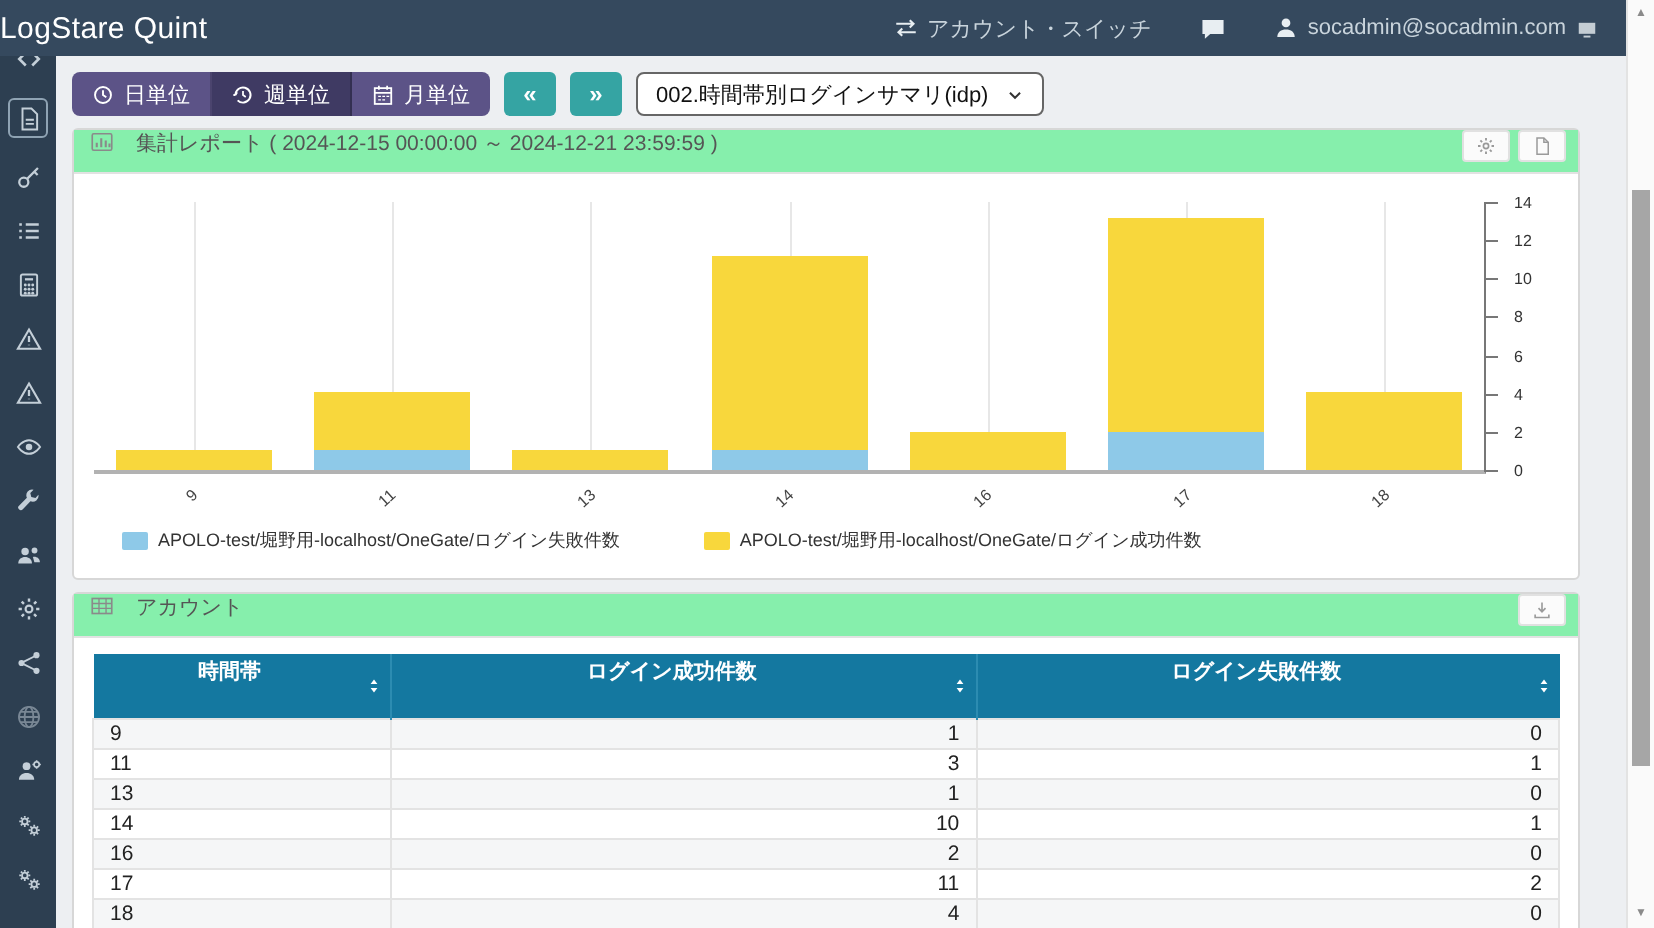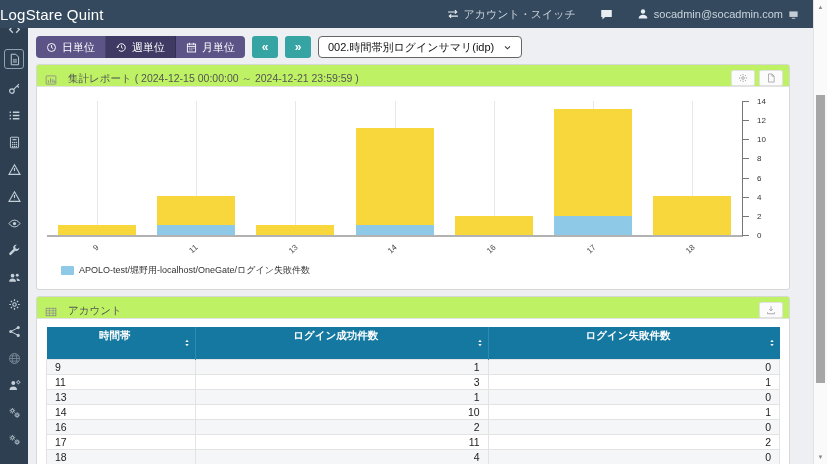--- a/index.html
+++ b/index.html
@@ -39,22 +39,22 @@
   .nav-btn{width:26px;height:22px;border-radius:3px;background:#35a4a3;color:#fff;border:none;
     font-size:12px;font-weight:bold;cursor:pointer;font-family:inherit}
   #date-input{width:144px;height:22px;border:1px solid #888;border-radius:2px;font-size:11px;
     text-align:center;color:#111;font-family:inherit;background:#fff}
   #report-select{display:flex;align-items:center;gap:9px;height:22px;background:#fff;
     border:1px solid #666;border-radius:4px;padding:0 9px;font-size:11px;color:#111;cursor:pointer}
   #report-select .icn{font-size:9px;color:#333}
 
   
   .panel{background:#fff;border:1px solid #d7d7d7;border-radius:3px;margin:6px 0 0 8px;width:754px}
-  .panel-header{height:22px;background:#bef264;border-bottom:1px solid #e2e2e2;display:flex;
-    align-items:flex-end;padding:0 6px;font-size:10.5px;color:#555}
+  .panel-header{height:22px;background:#86efac;border-bottom:1px solid #e2e2e2;display:flex;
+    align-items:flex-start;padding:0 6px;font-size:10.5px;color:#555}
   .panel-header>.icn{font-size:12px;color:#8a8a8a;margin-left:2px}
   .panel-title{margin-left:11px}
   .ph-actions{margin-left:auto;display:flex;gap:4px}
   .ph-btn{width:24px;height:16px;background:#fbfbfb;border:1px solid #e1e1e1;border-radius:2px;
     display:flex;align-items:center;justify-content:center;color:#9a9a9a;cursor:pointer;font-size:10px}
 
   
   #chart-body{position:relative;height:202px}
   #plot{position:absolute;left:10px;top:14px;right:46px;height:136px;
     border-bottom:2px solid #b2b2b2;border-right:1px solid #777}
@@ -414,20 +414,24 @@
           <div class="xlab" style="left: 50%;">14</div>
           <div class="xlab" style="left: 64.286%;">16</div>
           <div class="xlab" style="left: 78.571%;">17</div>
           <div class="xlab" style="left: 92.857%;">18</div>
         </div>
       <div id="legend">
           <div class="leg-item">
             <span class="swatch" style="background: rgb(142, 201, 232);"></span>
             <span>APOLO-test/堀野用-localhost/OneGate/ログイン失敗件数</span>
           </div>
+          <div class="leg-item">
+            <span class="swatch" style="background: rgb(248, 215, 60);"></span>
+            <span>APOLO-test/堀野用-localhost/OneGate/ログイン成功件数</span>
+          </div>
         </div>
     </div>
   </div>
 
   <div class="panel" id="log-panel">
     <div class="panel-header">
       <span class="icn">
           <svg viewBox="0 0 16 16">
             <rect x="1.5" y="3" width="13" height="10" fill="none" stroke="currentColor" stroke-width="1.1"></rect>
             <path d="M1.5 6.3h13M1.5 9.6h13M6 3v10M10.7 3v10" stroke="currentColor" stroke-width=".9"></path>

